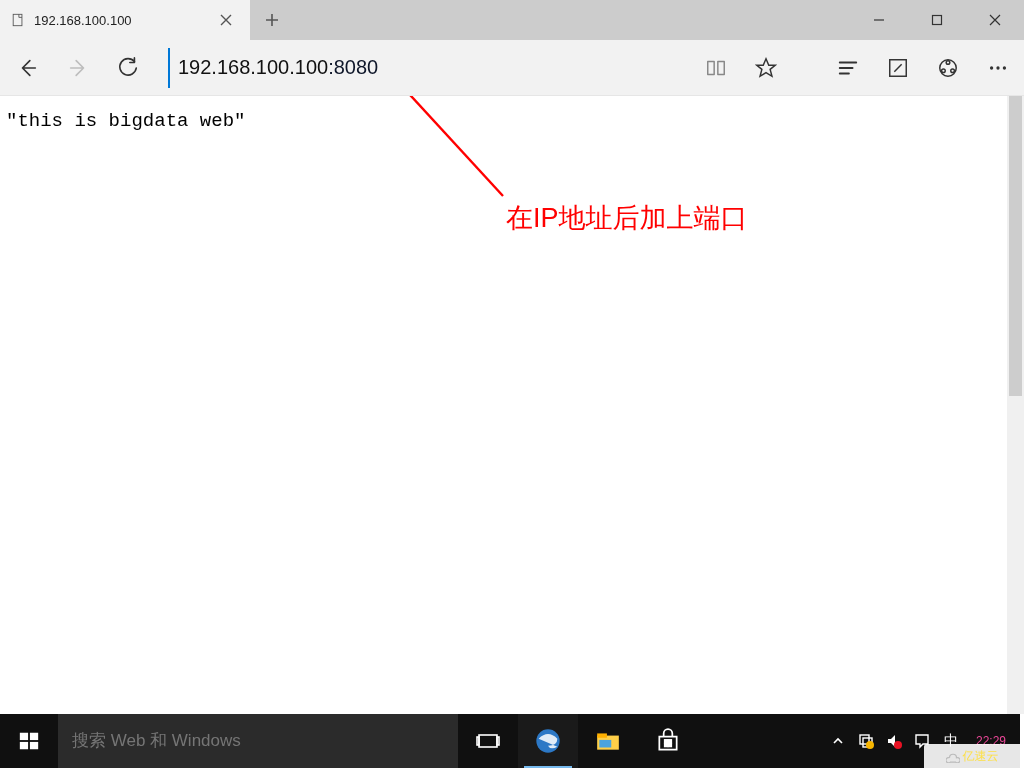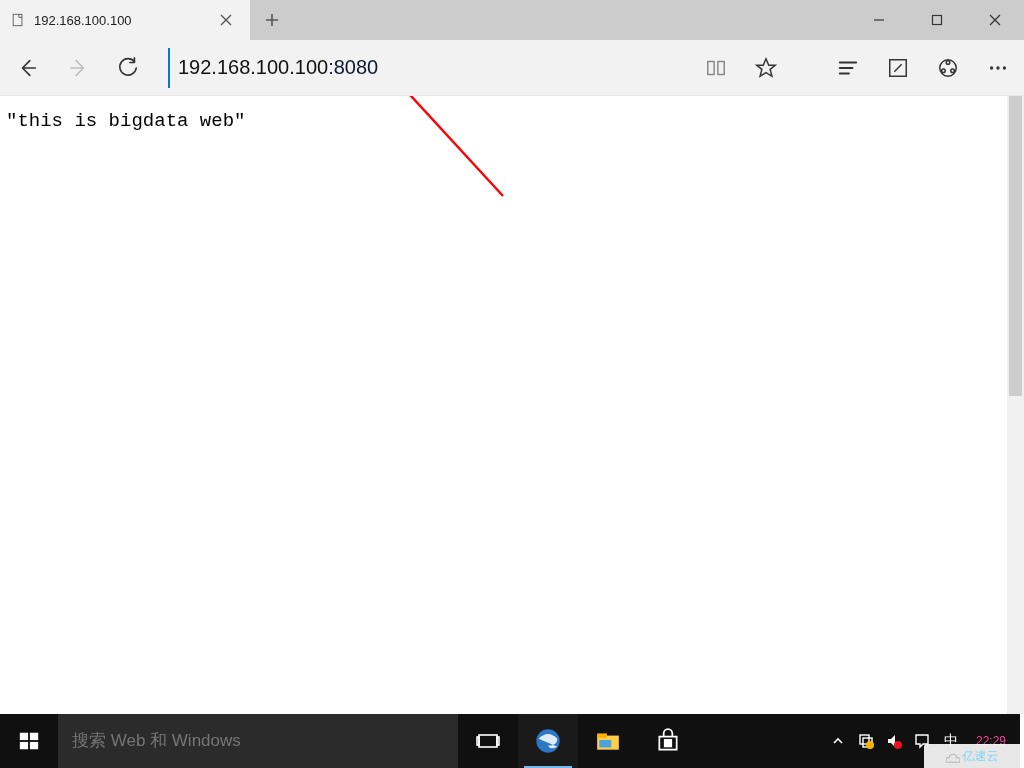--- a/index.html
+++ b/index.html
@@ -39,21 +39,21 @@
   .search { flex:0 0 400px; height:54px; display:flex; align-items:center; background:#2b2b2b; }
   .search input { width:100%; height:100%; border:none; background:transparent; color:#cfcfcf; font-size:17px; padding-left:14px; outline:none; }
   .taskicons { display:flex; height:54px; }
   .taskicon { width:60px; height:54px; display:flex; align-items:center; justify-content:center; position:relative; }
   .taskicon.active { background:#1a1a1a; }
   .taskicon.active::after { content:""; position:absolute; bottom:0; left:6px; right:6px; height:2px; background:#76b9ed; }
   .tray { margin-left:auto; display:flex; align-items:center; gap:8px; padding-right:8px; height:54px; }
   .trayicon { width:20px; height:20px; display:flex; align-items:center; justify-content:center; color:#fff; font-size:14px; }
   .clock { font-size:12px; color:#ec4899; padding:0 6px; text-align:center; }
   .ime { font-size:14px; color:#fff; width:22px; text-align:center; }
-  .brand { position:absolute; right:0; bottom:0; width:96px; height:24px; background:rgba(255,255,255,0.9); color:#7dd3fc; display:flex; align-items:center; justify-content:center; font-size:12px; border-top-left-radius:3px; }
+  .brand { position:absolute; right:0; bottom:0; width:96px; height:24px; background:rgba(255,255,255,0.9); color:#fde047; display:flex; align-items:center; justify-content:center; font-size:12px; border-top-left-radius:3px; }
   .redbadge { position:absolute; width:8px; height:8px; background:#e81123; border-radius:50%; bottom:2px; right:2px; }
   .yelbadge { position:absolute; width:8px; height:8px; background:#f7b500; border-radius:50%; bottom:2px; right:2px; }
 </style>
 </head>
 <body>
 
 <div class="tabstrip">
   <div class="tab">
     <span class="favicon">
       <svg viewBox="0 0 16 16">
@@ -162,20 +162,21 @@
   <svg class="arrow-svg">
     <defs>
       <marker id="ah" markerWidth="12" markerHeight="10" refX="1" refY="5" orient="auto">
         <polygon points="0,0 12,5 0,10" fill="#ff0000"></polygon>
       </marker>
     </defs>
 
     <line x1="503" y1="100" x2="400" y2="-12" stroke="#ff0000" stroke-width="2.4" marker-end="url(#ah)"></line>
   </svg>
 
+  <span class="annotation">在IP地址后加上端口</span>
 
   <div class="scrollbar">
     <div class="thumb"></div>
   </div>
 </div>
 
 <div class="taskbar">
   <div class="startbtn">
     <svg viewBox="0 0 24 24" width="22" height="22" fill="#ffffff">
       <rect x="2" y="3" width="9" height="8"></rect>

